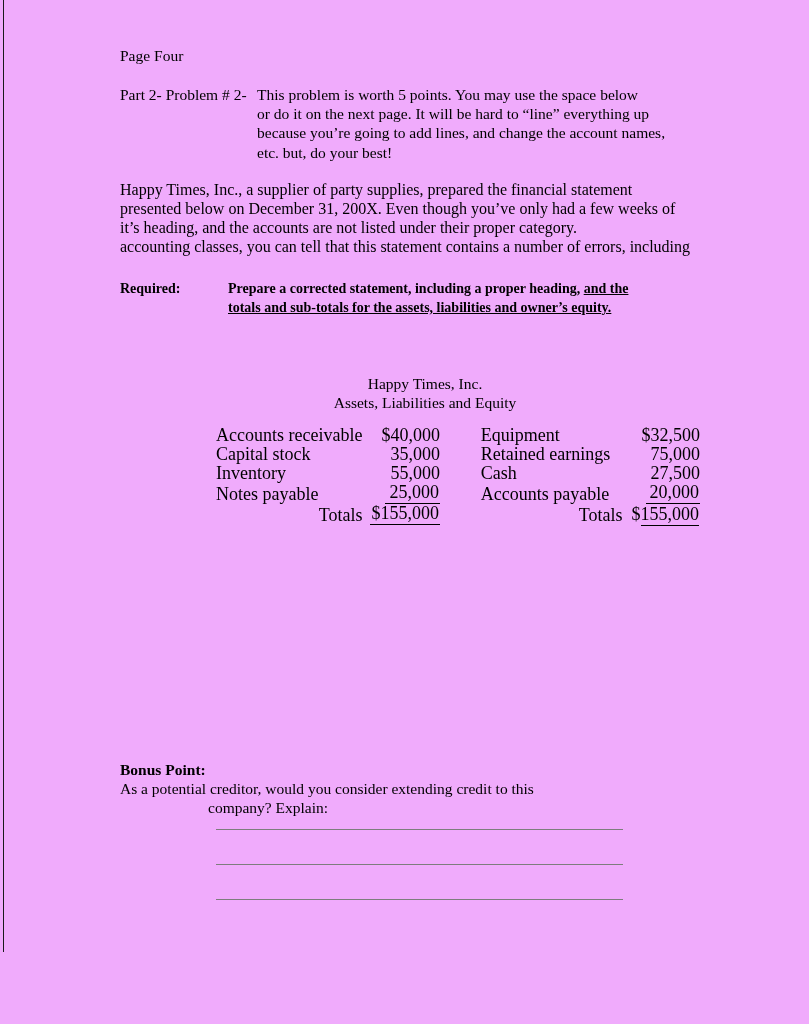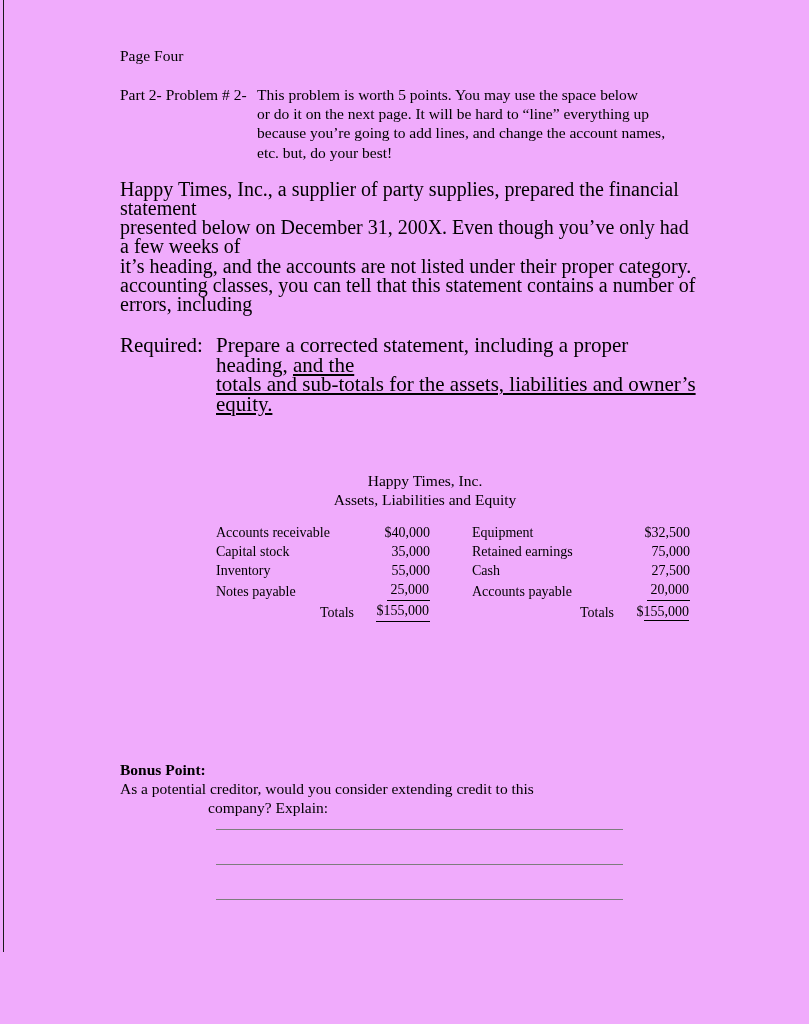--- a/index.html
+++ b/index.html
@@ -54,33 +54,34 @@
     white-space: nowrap;
   }
   .problem-body {
     flex: 1 1 auto;
   }
   .problem-body p {
     margin: 0;
   }
 
   .para {
-    font-size: 20px;
+    font-size: 16px;
     line-height: 19.2px;
     margin: 0;
   }
   .para p { margin: 0; }
 
   
   .required-block {
     display: flex;
     align-items: flex-start;
-    font-size: 21px;
+    font-size: 14px;
     line-height: 19.6px;
-    font-weight: normal;
+    font-weight: bold;
+    gap: 12px;
   }
   .required-label {
     width: 96px;
     flex: 0 0 96px;
     white-space: nowrap;
   }
   .required-body {
     flex: 1 1 auto;
   }
   .required-body p { margin: 0; }
@@ -95,21 +96,21 @@
     font-size: 15.5px;
     line-height: 19.2px;
     padding-left: 30px;
   }
   .stmt-heading div { white-space: nowrap; }
 
   .stmt-table {
     margin-top: 14px;
     margin-left: 96px;
     border-collapse: collapse;
-    font-size: 14px;
+    font-size: 18px;
   }
   .stmt-table td {
     padding: 0;
     line-height: 19px;
     vertical-align: bottom;
     white-space: nowrap;
   }
   td.acct-l {
     text-align: left;
     width: 138px;

